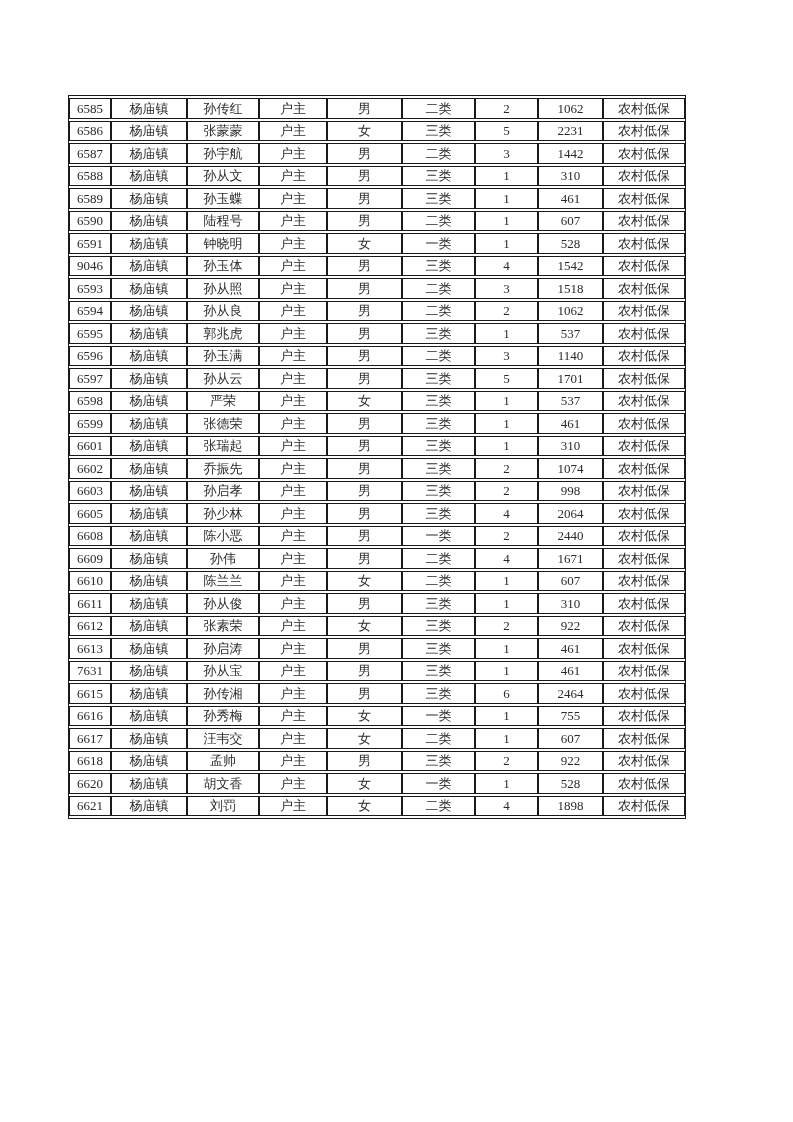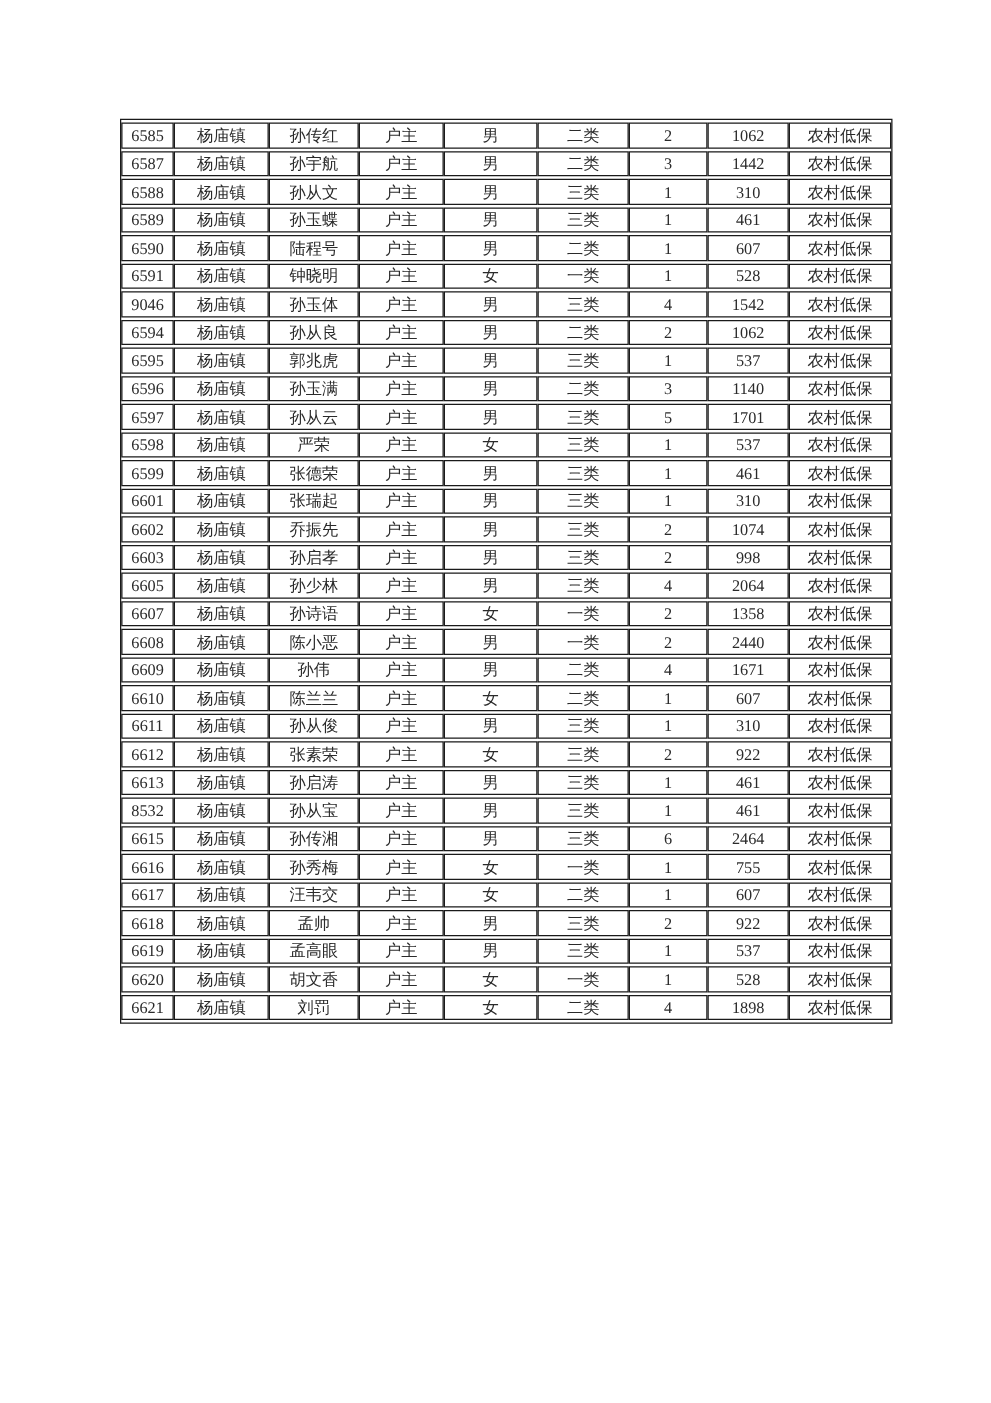--- a/index.html
+++ b/index.html
@@ -17,21 +17,20 @@
   }
   table.welfare {
     position: absolute;
     left: 68px;
     top: 95px;
     width: 618px;
     table-layout: fixed;
     border-collapse: separate;
     border-spacing: 0 2px;
     border: 1px solid #1a1a1a;
-    margin-left: 28px;
   }
   table.welfare td {
     box-sizing: border-box;
     border: 1px solid #1a1a1a;
     height: 20.5px;
     padding: 0 1px;
     text-align: center;
     vertical-align: middle;
     font-size: 13px;
     line-height: 1;
@@ -63,20 +62,31 @@
         <td>杨庙镇</td>
         <td>孙传红</td>
         <td>户主</td>
         <td>男</td>
         <td>二类</td>
         <td>2</td>
         <td>1062</td>
         <td>农村低保</td>
       </tr>
         <tr>
+        <td>6586</td>
+        <td>杨庙镇</td>
+        <td>张蒙蒙</td>
+        <td>户主</td>
+        <td>女</td>
+        <td>三类</td>
+        <td>5</td>
+        <td>2231</td>
+        <td>农村低保</td>
+      </tr>
+        <tr>
         <td>6587</td>
         <td>杨庙镇</td>
         <td>孙宇航</td>
         <td>户主</td>
         <td>男</td>
         <td>二类</td>
         <td>3</td>
         <td>1442</td>
         <td>农村低保</td>
       </tr>
@@ -129,20 +139,31 @@
         <td>杨庙镇</td>
         <td>孙玉体</td>
         <td>户主</td>
         <td>男</td>
         <td>三类</td>
         <td>4</td>
         <td>1542</td>
         <td>农村低保</td>
       </tr>
         <tr>
+        <td>6593</td>
+        <td>杨庙镇</td>
+        <td>孙从照</td>
+        <td>户主</td>
+        <td>男</td>
+        <td>二类</td>
+        <td>3</td>
+        <td>1518</td>
+        <td>农村低保</td>
+      </tr>
+        <tr>
         <td>6594</td>
         <td>杨庙镇</td>
         <td>孙从良</td>
         <td>户主</td>
         <td>男</td>
         <td>二类</td>
         <td>2</td>
         <td>1062</td>
         <td>农村低保</td>
       </tr>
@@ -239,31 +260,20 @@
         <td>杨庙镇</td>
         <td>孙少林</td>
         <td>户主</td>
         <td>男</td>
         <td>三类</td>
         <td>4</td>
         <td>2064</td>
         <td>农村低保</td>
       </tr>
         <tr>
-        <td>6607</td>
-        <td>杨庙镇</td>
-        <td>孙诗语</td>
-        <td>户主</td>
-        <td>女</td>
-        <td>一类</td>
-        <td>2</td>
-        <td>1358</td>
-        <td>农村低保</td>
-      </tr>
-        <tr>
         <td>6608</td>
         <td>杨庙镇</td>
         <td>陈小恶</td>
         <td>户主</td>
         <td>男</td>
         <td>一类</td>
         <td>2</td>
         <td>2440</td>
         <td>农村低保</td>
       </tr>
@@ -316,21 +326,21 @@
         <td>杨庙镇</td>
         <td>孙启涛</td>
         <td>户主</td>
         <td>男</td>
         <td>三类</td>
         <td>1</td>
         <td>461</td>
         <td>农村低保</td>
       </tr>
         <tr>
-        <td>8532</td>
+        <td>7631</td>
         <td>杨庙镇</td>
         <td>孙从宝</td>
         <td>户主</td>
         <td>男</td>
         <td>三类</td>
         <td>1</td>
         <td>461</td>
         <td>农村低保</td>
       </tr>
         <tr>
@@ -368,31 +378,20 @@
       </tr>
         <tr>
         <td>6618</td>
         <td>杨庙镇</td>
         <td>孟帅</td>
         <td>户主</td>
         <td>男</td>
         <td>三类</td>
         <td>2</td>
         <td>922</td>
-        <td>农村低保</td>
-      </tr>
-        <tr>
-        <td>6619</td>
-        <td>杨庙镇</td>
-        <td>孟高眼</td>
-        <td>户主</td>
-        <td>男</td>
-        <td>三类</td>
-        <td>1</td>
-        <td>537</td>
         <td>农村低保</td>
       </tr>
         <tr>
         <td>6620</td>
         <td>杨庙镇</td>
         <td>胡文香</td>
         <td>户主</td>
         <td>女</td>
         <td>一类</td>
         <td>1</td>

